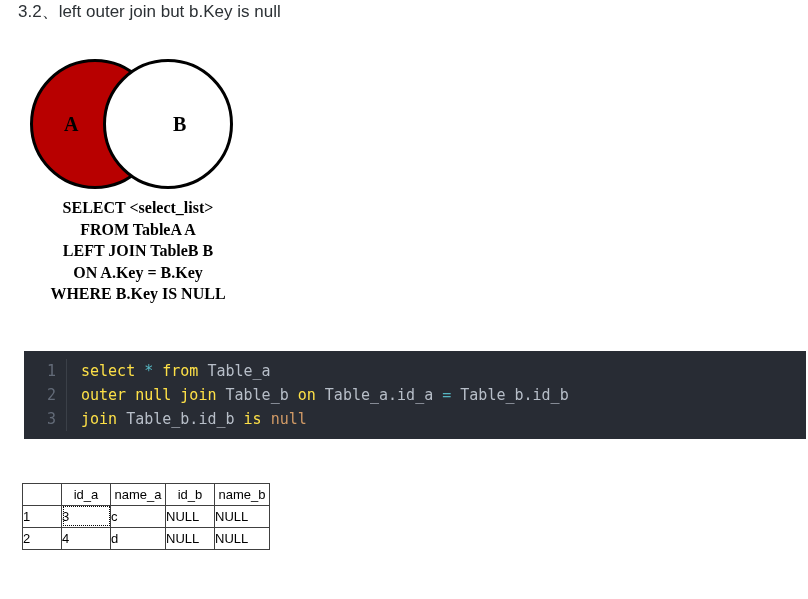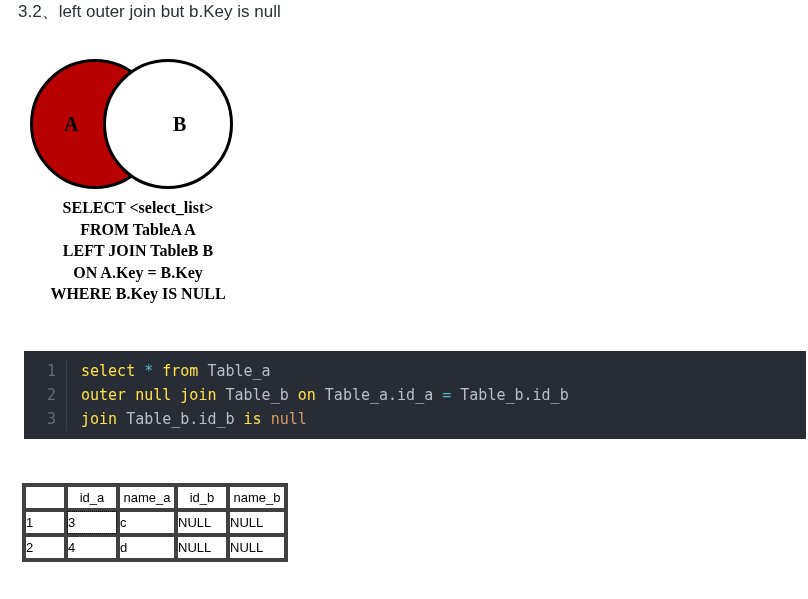--- a/index.html
+++ b/index.html
@@ -18,21 +18,21 @@
   .sql-spec{font-family:"Times New Roman",serif;font-weight:700;font-size:16px;line-height:1.35;color:#000;margin:6px 0 0 30px;white-space:pre}
 
   .codeblock{margin:46px 0 0 6px;background:#282c34;color:#c9ced6;font-family:Consolas,Menlo,monospace;font-size:15px;line-height:24px;padding:8px 0 8px 0;width:782px}
   .codeline{display:flex}
   .ln{width:32px;text-align:right;color:#636b78;padding-right:10px;border-right:1px solid #3b4048;margin-right:14px;flex:none}
   .kw{color:#fde047}
   .op{color:#56b6c2}
   .codetxt{color:#b7bec8}
 
   .result{margin:44px 0 0 4px;border-collapse:collapse;font-size:13px;color:#000}
-  .result th,.result td{border:4px solid #404040;padding:2px 0;height:17px}
+  .result th,.result td{border:1px solid #404040;padding:2px 0;height:17px}
   .result th{font-weight:400;background:#fff}
   .result .rowhdr{background:#fff;font-weight:400}
   .cw-narrow{width:38px}
   .cw-id{width:48px}
   .cw-name{width:54px}
   td.sel{outline:1px dotted #0a0a0a;outline-offset:-2px}
 </style>
 </head>
 <body>
 

